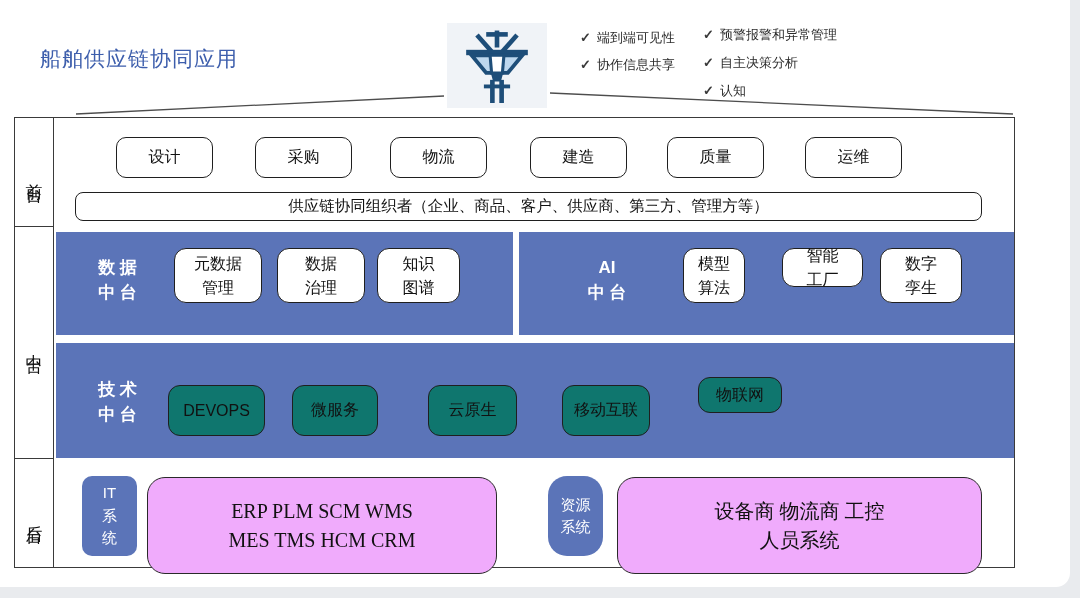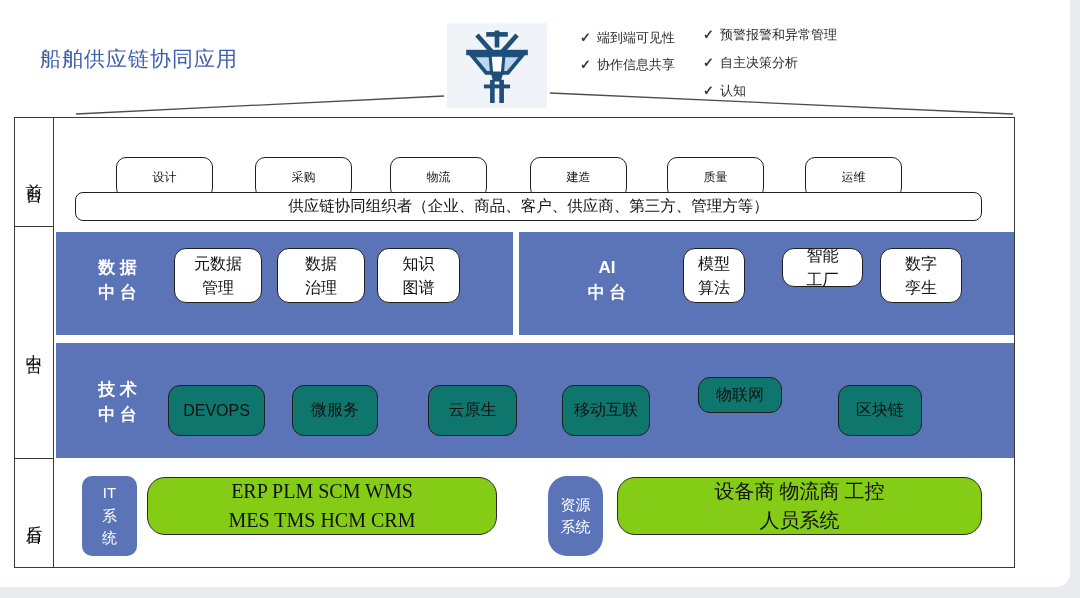--- a/index.html
+++ b/index.html
@@ -24,38 +24,38 @@
            border:1.5px solid #3a3a3a; background:#fff; }
   .labelcol { position:absolute; left:14px; top:117px; width:40px; height:451px;
               border:1.5px solid #3a3a3a; display:flex; flex-direction:column; }
   .labelcell { display:flex; align-items:center; justify-content:center; }
   .labelcell.b { border-bottom:1.5px solid #3a3a3a; }
   .vtext { writing-mode:vertical-rl; text-orientation:upright; font-size:17px; color:#111;
            letter-spacing:2px; }
 
   .btn-front { position:absolute; top:137px; width:97px; height:41px; background:#fff;
                border:1.7px solid #1f1f1f; border-radius:10px; display:flex; align-items:center;
-               justify-content:center; font-size:12px; color:#111;margin-top:20px; }
+               justify-content:center; font-size:16px; color:#111; }
   .organizer { position:absolute; left:75px; top:192px; width:907px; height:29px; background:#fff;
                border:1.5px solid #1f1f1f; border-radius:8px; display:flex; align-items:center;
                justify-content:center; font-size:15.5px; color:#111; }
 
   .bluebox { position:absolute; background:var(--blue,#5b74b8); }
   .plat-label { position:absolute; color:#fff; font-weight:bold; font-size:17px;
                 text-align:center; line-height:1.45; }
   .chip2 { position:absolute; background:#fff; border:1.7px solid #1f1f1f; border-radius:12px;
            display:flex; flex-direction:column; align-items:center; justify-content:center;
            font-size:16px; color:#111; line-height:1.45; }
   .chip1 { position:absolute; background:#0f766e; border:1.7px solid #1f1f1f; border-radius:12px;
            display:flex; align-items:center; justify-content:center; font-size:16px; color:#111; }
 
   .sys-chip { position:absolute; top:476px; width:55px; height:80px; background:var(--blue,#5b74b8);
               border-radius:10px; color:#fff; font-size:15px; display:flex; flex-direction:column;
               align-items:center; justify-content:center; line-height:1.5; }
-  .sys-box { position:absolute; top:477px; height:58px; background:#84cc16; border:1.7px solid #2a2a2a;
+  .sys-box { position:absolute; top:477px; height:97px; background:#f0abfc; border:1.7px solid #2a2a2a;
              border-radius:18px; display:flex; flex-direction:column; align-items:center;
              justify-content:center; font-family:"Liberation Serif", serif; font-size:20px;
              color:#111; line-height:1.45; }
 </style>
 </head>
 <body>
 
 <div id="root">
   <div class="page"></div>
 
@@ -161,21 +161,20 @@
   <div class="bluebox" style="left:56px; top:343px; width:958px; height:115px;"></div>
   <div class="plat-label" style="left:80px; top:378px; width:75px;">
     <div>技 术</div>
     <div>中 台</div>
   </div>
   <div class="chip1" style="left:168px; top:385px; width:97px; height:51px;">DEVOPS</div>
   <div class="chip1" style="left:292px; top:385px; width:86px; height:51px;">微服务</div>
   <div class="chip1" style="left:428px; top:385px; width:89px; height:51px;">云原生</div>
   <div class="chip1" style="left:562px; top:385px; width:88px; height:51px;">移动互联</div>
   <div class="chip1" style="left:698px; top:377px; width:84px; height:36px;">物联网</div>
-  <div class="chip1" style="left:838px; top:385px; width:84px; height:51px;">区块链</div>
 
   <div class="sys-chip" style="left:82px;">
     <span>IT</span>
     <span>系</span>
     <span>统</span>
   </div>
   <div class="sys-box" style="left:147px; width:350px;">
     <span>ERP PLM SCM WMS</span>
     <span>MES TMS HCM CRM</span>
   </div>

